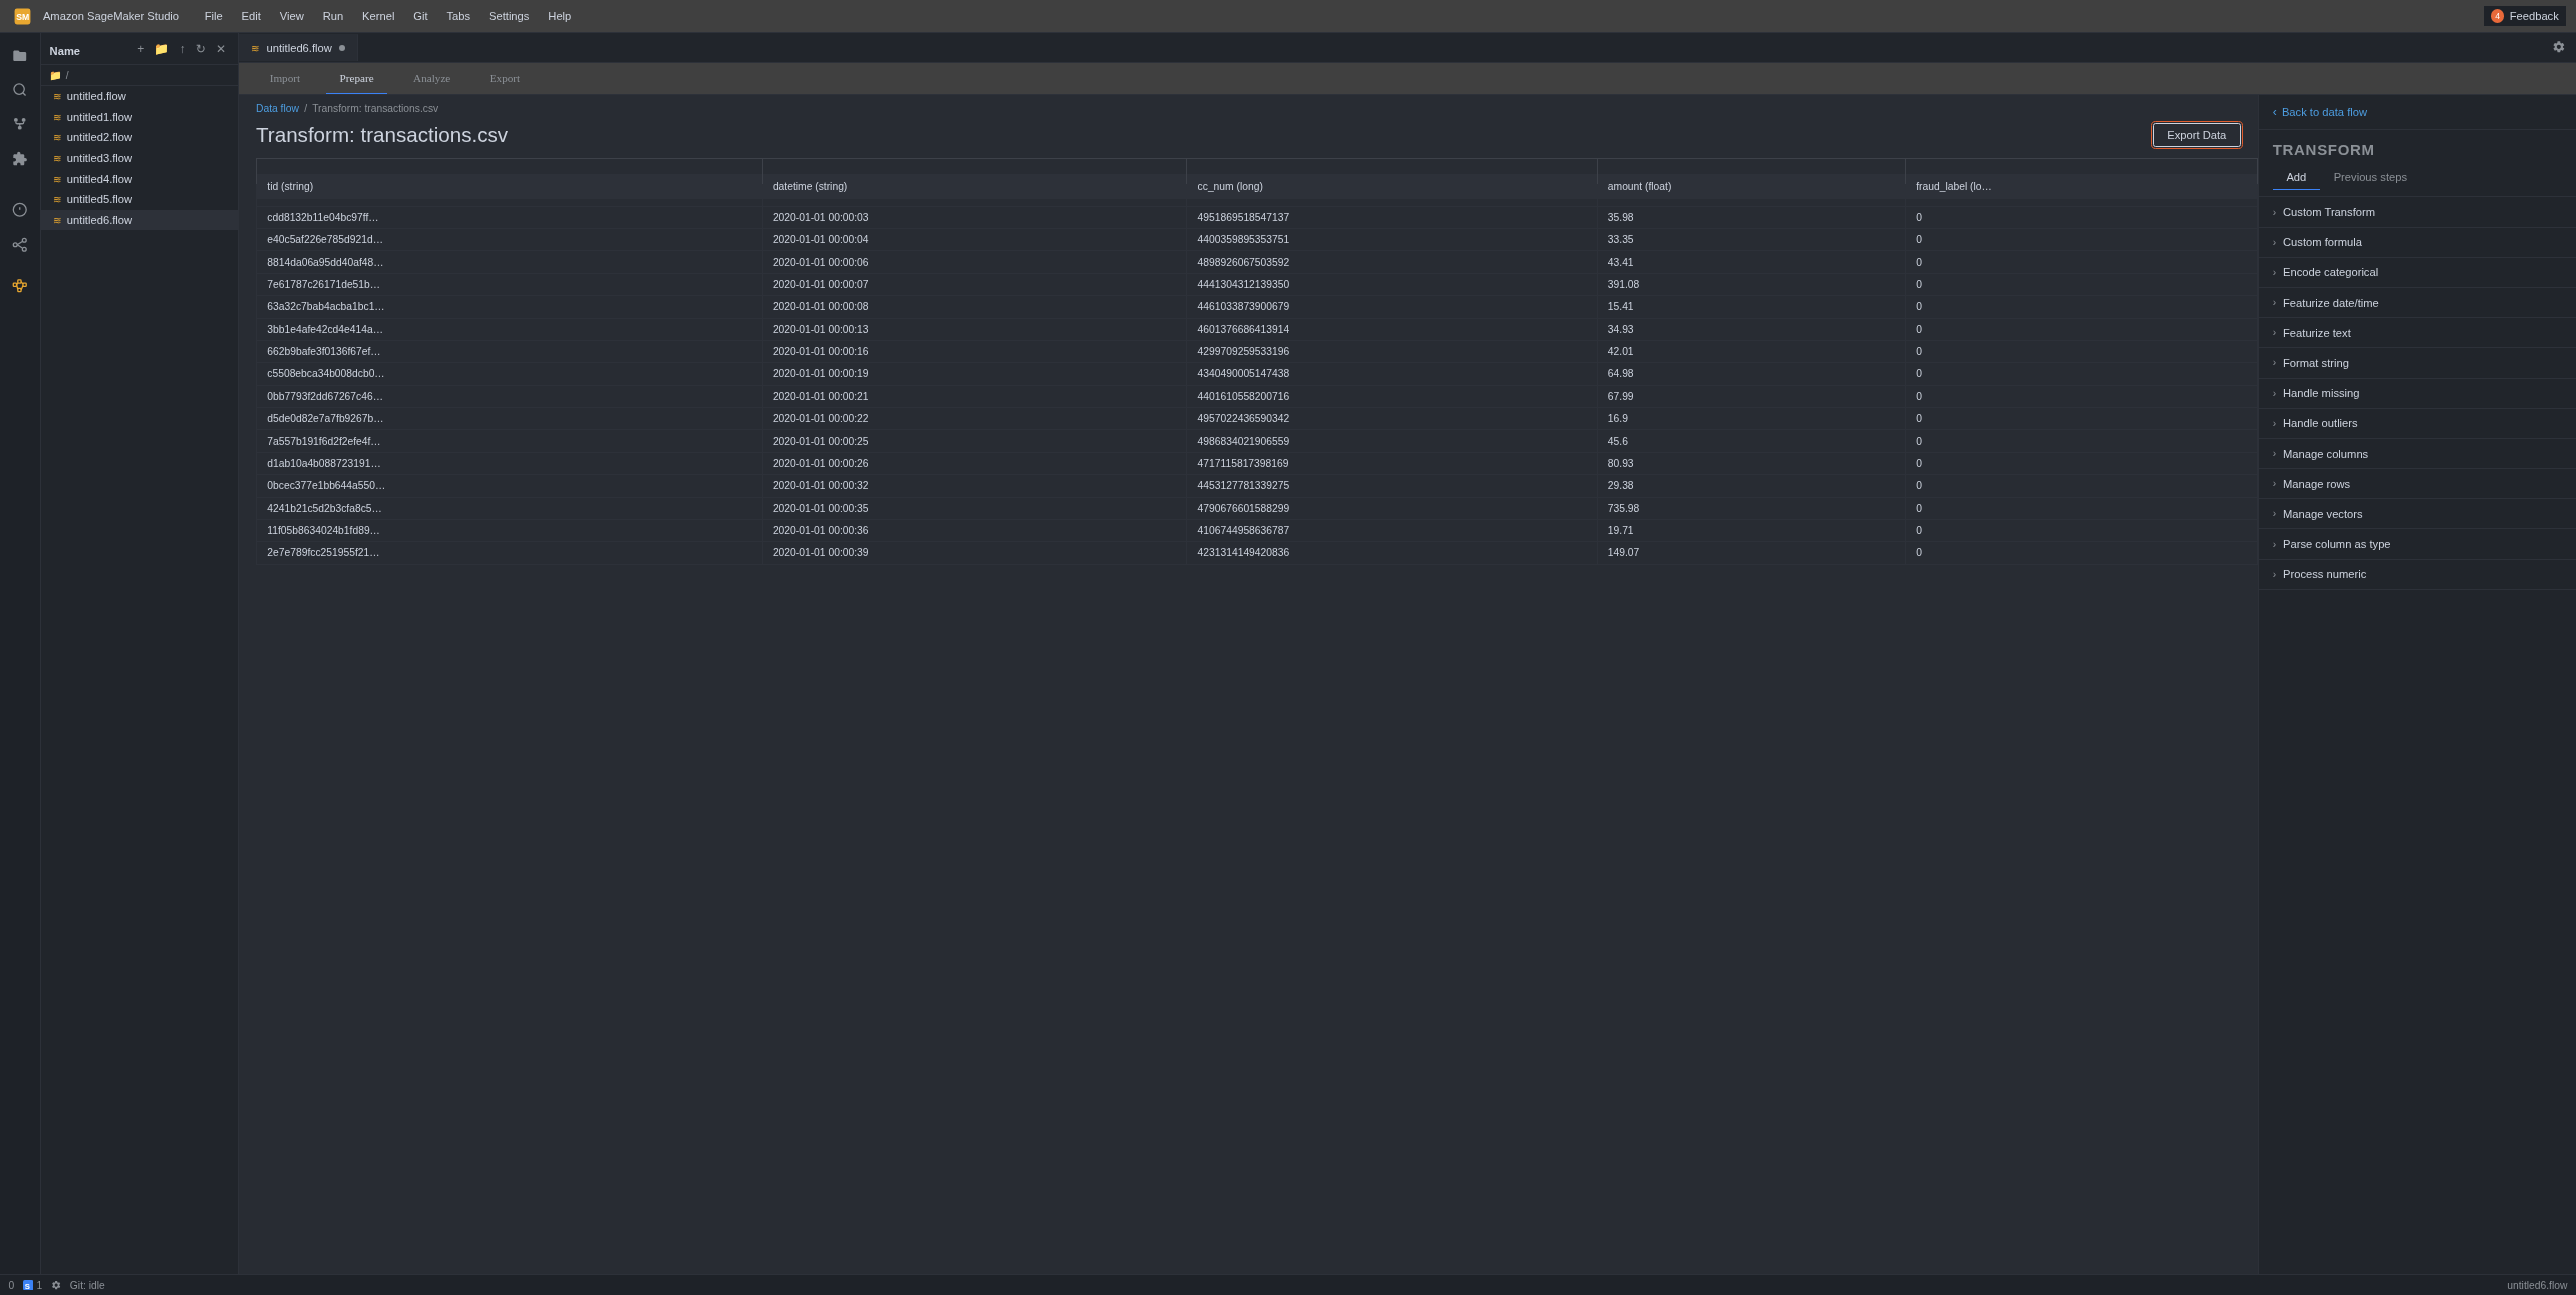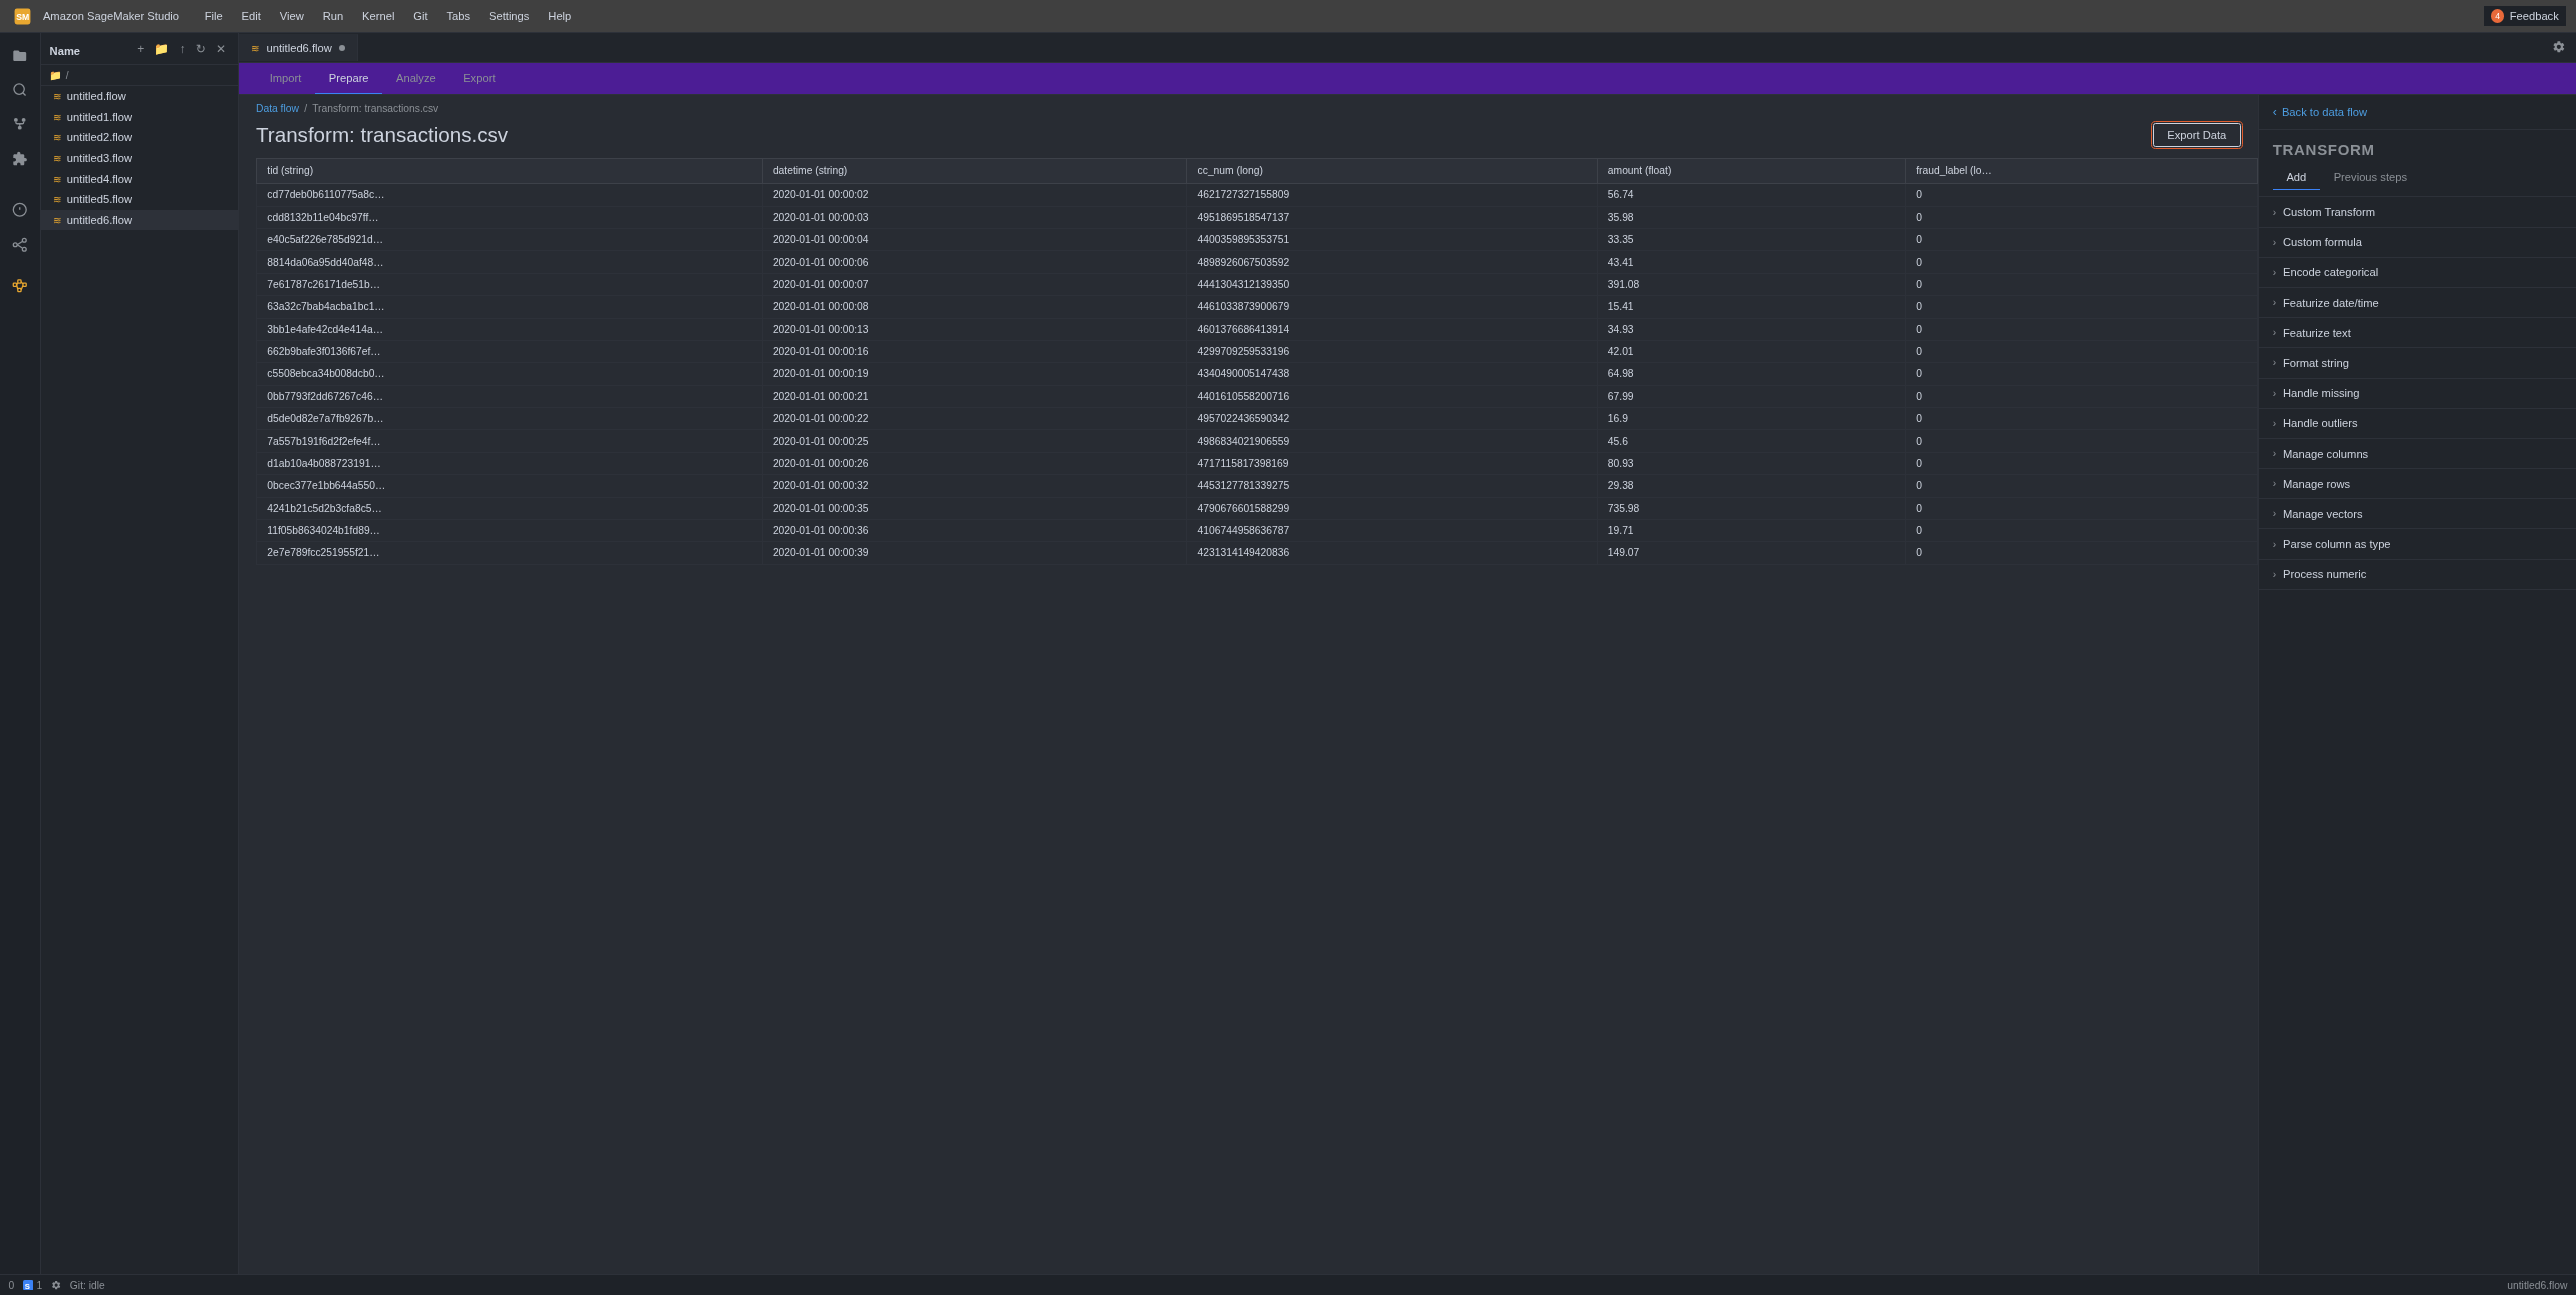--- a/index.html
+++ b/index.html
@@ -39,21 +39,21 @@
 
     
     #tab-bar { background: #21252b; border-bottom: 0.9px solid #2d3139; display: flex; align-items: center; padding: 0; flex-shrink: 0; }
     #tab-bar .tab { display: flex; align-items: center; padding: 6.9px 12px; gap: 6.9px; cursor: pointer; color: #8b9096; border-right: 0.9px solid #2d3139; font-size: 11.2px; background: #21252b; }
     #tab-bar .tab.active { background: #282c33; color: #cdd3de; border-top: 1.7px solid transparent; }
     #tab-bar .tab .tab-icon { color: #e8a730; font-size: 10.3px; }
     #tab-bar .tab .tab-dot { width: 6px; height: 6px; border-radius: 50%; background: #8b9096; }
     #tab-bar .settings-gear { margin-left: auto; padding: 6.9px 10.3px; color: #8b9096; cursor: pointer; }
 
     
-    #sub-tab-bar { background: #4c1d95; padding: 0 17px; border-bottom: 0.9px solid #2d3139; display: flex; gap: 0; flex-shrink: 0; }
+    #sub-tab-bar { background: #404040; padding: 0 17px; border-bottom: 0.9px solid #2d3139; display: flex; gap: 12px; flex-shrink: 0; font-family: Liberation Serif, serif; }
     #sub-tab-bar .sub-tab { padding: 8.6px 13.7px; cursor: pointer; color: #8b9096; font-size: 11.2px; border-bottom: 1.7px solid transparent; }
     #sub-tab-bar .sub-tab.active { color: #cdd3de; border-bottom: 1.7px solid #3b82f6; font-weight: 500; }
 
     
     #split-view { display: flex; flex: 1; overflow: hidden; }
 
     
     #data-view { flex: 1; display: flex; flex-direction: column; overflow: hidden; background: #282c33; padding: 0; }
 
     
@@ -63,21 +63,21 @@
     #breadcrumb .bc-current { color: #8b9096; }
 
     
     #page-header { display: flex; align-items: center; justify-content: space-between; padding: 5.2px 17px 10.3px; flex-shrink: 0; }
     #page-header .page-title { font-size: 20.6px; font-weight: 400; color: #cdd3de; }
     #page-header .export-btn { background: transparent; border: 0.9px solid #cdd3de; color: #cdd3de; padding: 5.2px 13.7px; border-radius: 2.6px; cursor: pointer; font-size: 11.2px; outline: 1.7px solid #e05c2d; outline-offset: 1.7px; }
 
     
     #data-table-container { flex: 1; overflow: auto; padding: 0 0 0 17px; }
     #data-table { border-collapse: collapse; width: 100%; font-size: 10.3px; }
-    #data-table thead th { background: #2d3139; color: #cdd3de; padding: 6.9px 10.3px; text-align: left; border: 0.9px solid #3d4149; font-weight: 500; white-space: nowrap; position: sticky; top: 0; z-index: 1; }
+    #data-table thead th { background: #2d3139; color: #cdd3de; padding: 6.9px 10.3px; text-align: left; border: 0.9px solid #3d4149; font-weight: 500; white-space: nowrap; position: sticky; top: 16px; z-index: 1; }
     #data-table tbody td { padding: 5.2px 10.3px; border: 0.9px solid #2d3139; color: #cdd3de; white-space: nowrap; font-size: 10.3px; background: #282c33; }
 
     
     #right-panel { width: 318px; background: #21252b; border-left: 0.9px solid #2d3139; display: flex; flex-direction: column; flex-shrink: 0; overflow: hidden; }
     #right-panel .rp-header { padding: 10.3px 13.7px; border-bottom: 0.9px solid #2d3139; }
     #right-panel .back-link { display: flex; align-items: center; gap: 5.2px; color: #4d9de0; cursor: pointer; font-size: 11.2px; }
     #right-panel .back-link .back-arrow { font-size: 12px; }
     #right-panel .transform-section { padding: 10.3px 13.7px 6.9px; border-bottom: 0.9px solid #2d3139; }
     #right-panel .transform-label { font-size: 15px; font-weight: 700; color: #8b9096; letter-spacing: 0.7px; text-transform: uppercase; margin-bottom: 8.6px; }
     #right-panel .transform-tabs { display: flex; gap: 0; }

